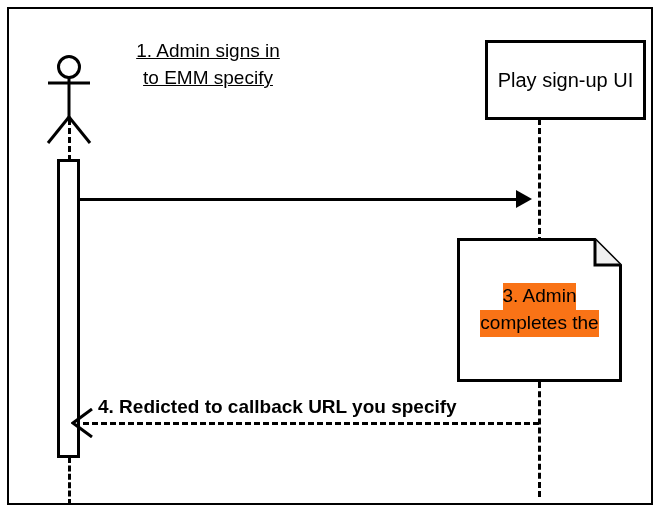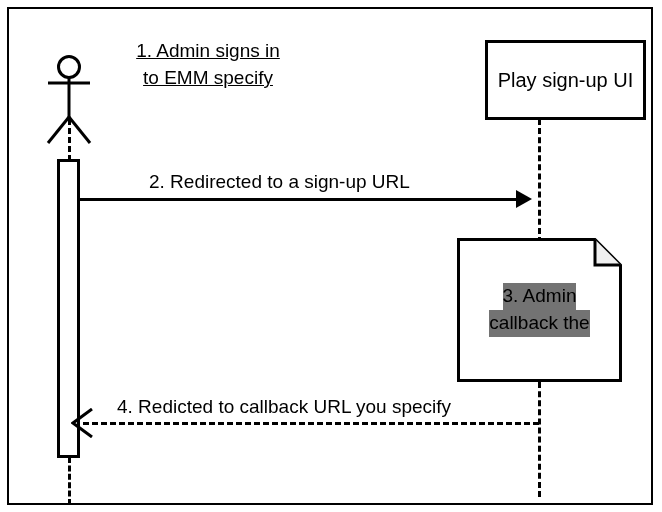--- a/index.html
+++ b/index.html
@@ -120,21 +120,21 @@
     flex-direction: column;
     align-items: center;
     justify-content: center;
     font-size: 19px;
     line-height: 1.42;
     color: #000000;
     text-align: center;
     pointer-events: none;
   }
   .note .note-text span {
-    background: #737373;
+    background: #f97316;
     white-space: nowrap;
   }
 
   
   .msg-label {
     position: absolute;
     font-size: 19px;
     color: #000000;
     white-space: nowrap;
     text-align: center;
@@ -144,22 +144,23 @@
     top: 29px;
     width: 212px;
     line-height: 1.42;
     text-decoration: underline;
   }
   .msg-label-2 {
     left: 140px;
     top: 162px;
   }
   .msg-label-4 {
-    left: 108px;
+    left: 89px;
     top: 387px;
+    font-weight: bold;
   }
 
   .msg-line-solid {
     position: absolute;
     left: 68px;
     top: 189px;
     width: 443px;
     height: 0;
     border-top: 3px solid #000000;
   }
@@ -214,32 +215,31 @@
 
     <div class="participant-box">
       <div class="label">Play sign-up UI</div>
     </div>
 
     <div class="msg-label msg-label-1">
       <div>1. Admin signs in</div>
       <div>to EMM specify</div>
     </div>
 
-    <div class="msg-label msg-label-2">2. Redirected to a sign-up URL</div>
     <div class="msg-line-solid"></div>
     <div class="msg-arrowhead-solid"></div>
 
     <div class="note">
       <svg width="165" height="144" viewBox="0 0 165 144">
         <path d="M 1.5 1.5 L 138 1.5 L 163.5 27 L 163.5 142.5 L 1.5 142.5 Z" fill="#ffffff" stroke="#000000" stroke-width="3" stroke-linejoin="miter"></path>
         <path d="M 138 1.5 L 138 27 L 163.5 27" fill="#f0f0f0" stroke="#000000" stroke-width="3" stroke-linejoin="miter"></path>
       </svg>
       <div class="note-text">
         <span>3. Admin</span>
-        <span>callback the</span>
+        <span>completes the</span>
       </div>
     </div>
 
     <div class="msg-label msg-label-4">4. Redicted to callback URL you specify</div>
     <div class="msg-line-dashed"></div>
     <div class="msg-arrowhead-open">
       <svg width="22" height="30" viewBox="0 0 22 30">
         <path d="M 21 1 L 2 15 L 21 29" fill="none" stroke="#000000" stroke-width="3" stroke-linejoin="miter"></path>
       </svg>
     </div>

